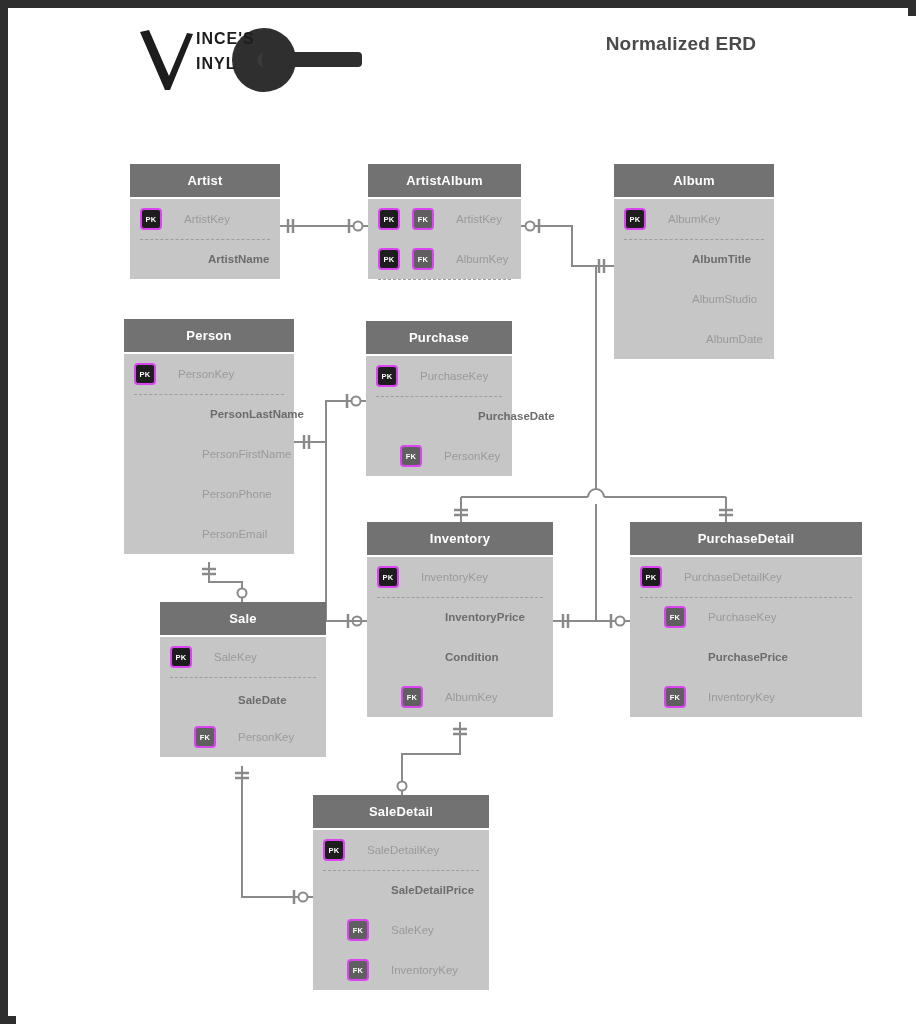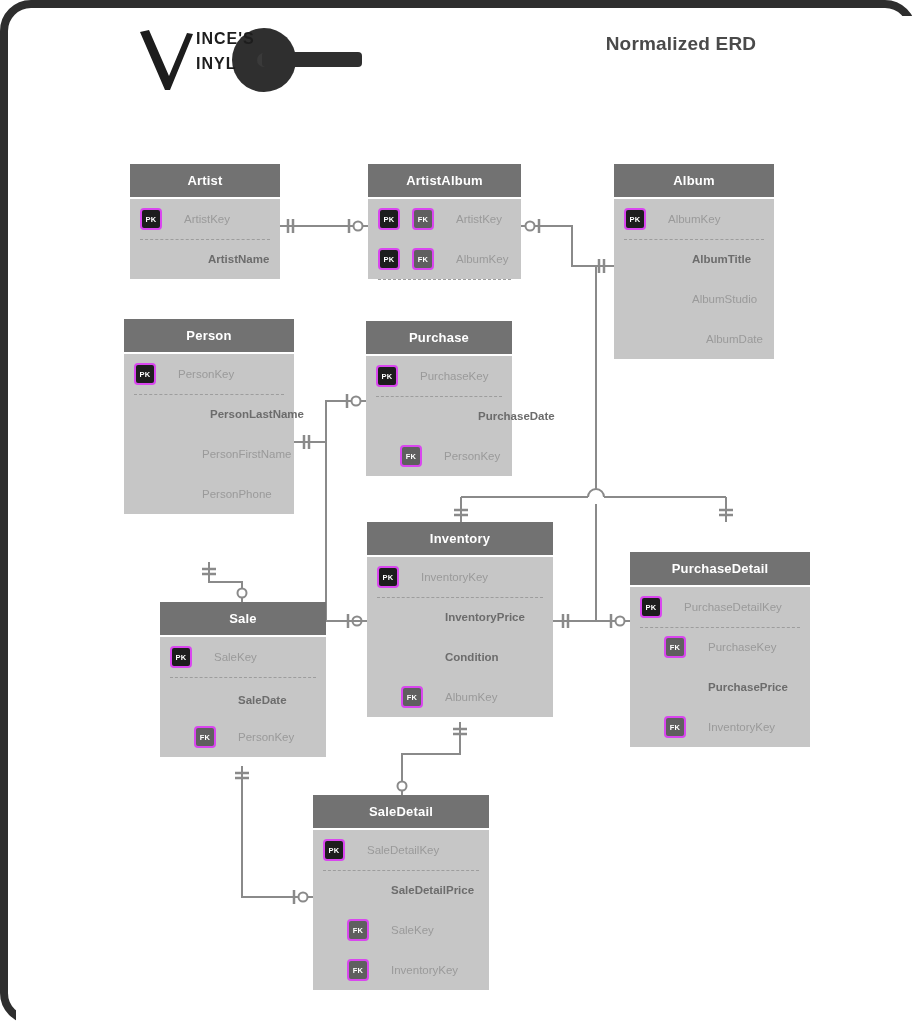--- a/index.html
+++ b/index.html
@@ -12,21 +12,20 @@
   }
   
   #page{
     position:absolute;inset:0;
     background:#ffffff;
     border-left:8px solid #2e2e2e;
     border-right:8px solid #2e2e2e;
     border-top:8px solid #2e2e2e;
     border-bottom:8px solid #2e2e2e;
     box-sizing:border-box;
-    border-radius:31px;
   }
   #canvas{
     position:absolute;
     left:8px;top:8px;
     width:900px;height:1008px;
     background:#fff;
     overflow:hidden;
   }
   
   #logo{
@@ -263,20 +262,24 @@
               <div class="attr-name req" style="margin-left: 46px;">PersonLastName</div>
             </div>
             <div class="attr" style="padding-left: 10px;">
               <div class="badge-gap"></div>
               <div class="attr-name" style="margin-left: 46px;">PersonFirstName</div>
             </div>
             <div class="attr" style="padding-left: 10px;">
               <div class="badge-gap"></div>
               <div class="attr-name" style="margin-left: 46px;">PersonPhone</div>
             </div>
+            <div class="attr" style="padding-left: 10px;">
+              <div class="badge-gap"></div>
+              <div class="attr-name" style="margin-left: 46px;">PersonEmail</div>
+            </div>
             <div class="divider" style="top: 40px;"></div>
           </div>
         </div>
         <div class="entity" style="left: 350px; top: 305px; width: 146px;">
           <div class="ent-title">Purchase</div>
           <div class="ent-body">
             <div class="attr">
               <div class="badge pk" style="margin-right: 12px;">PK</div>
               <div class="attr-name" style="margin-left: 10px;">PurchaseKey</div>
             </div>
@@ -306,21 +309,21 @@
               <div class="badge-gap"></div>
               <div class="attr-name req" style="margin-left: 46px;">Condition</div>
             </div>
             <div class="attr" style="padding-left: 34px;">
               <div class="badge fk" style="margin-right: 12px;">FK</div>
               <div class="attr-name" style="margin-left: 10px;">AlbumKey</div>
             </div>
             <div class="divider" style="top: 40px;"></div>
           </div>
         </div>
-        <div class="entity" style="left: 614px; top: 536px; width: 180px;">
+        <div class="entity" style="left: 614px; top: 506px; width: 232px;">
           <div class="ent-title">PurchaseDetail</div>
           <div class="ent-body">
             <div class="attr">
               <div class="badge pk" style="margin-right: 12px;">PK</div>
               <div class="attr-name" style="margin-left: 10px;">PurchaseDetailKey</div>
             </div>
             <div class="attr" style="padding-left: 34px;">
               <div class="badge fk" style="margin-right: 12px;">FK</div>
               <div class="attr-name" style="margin-left: 10px;">PurchaseKey</div>
             </div>

